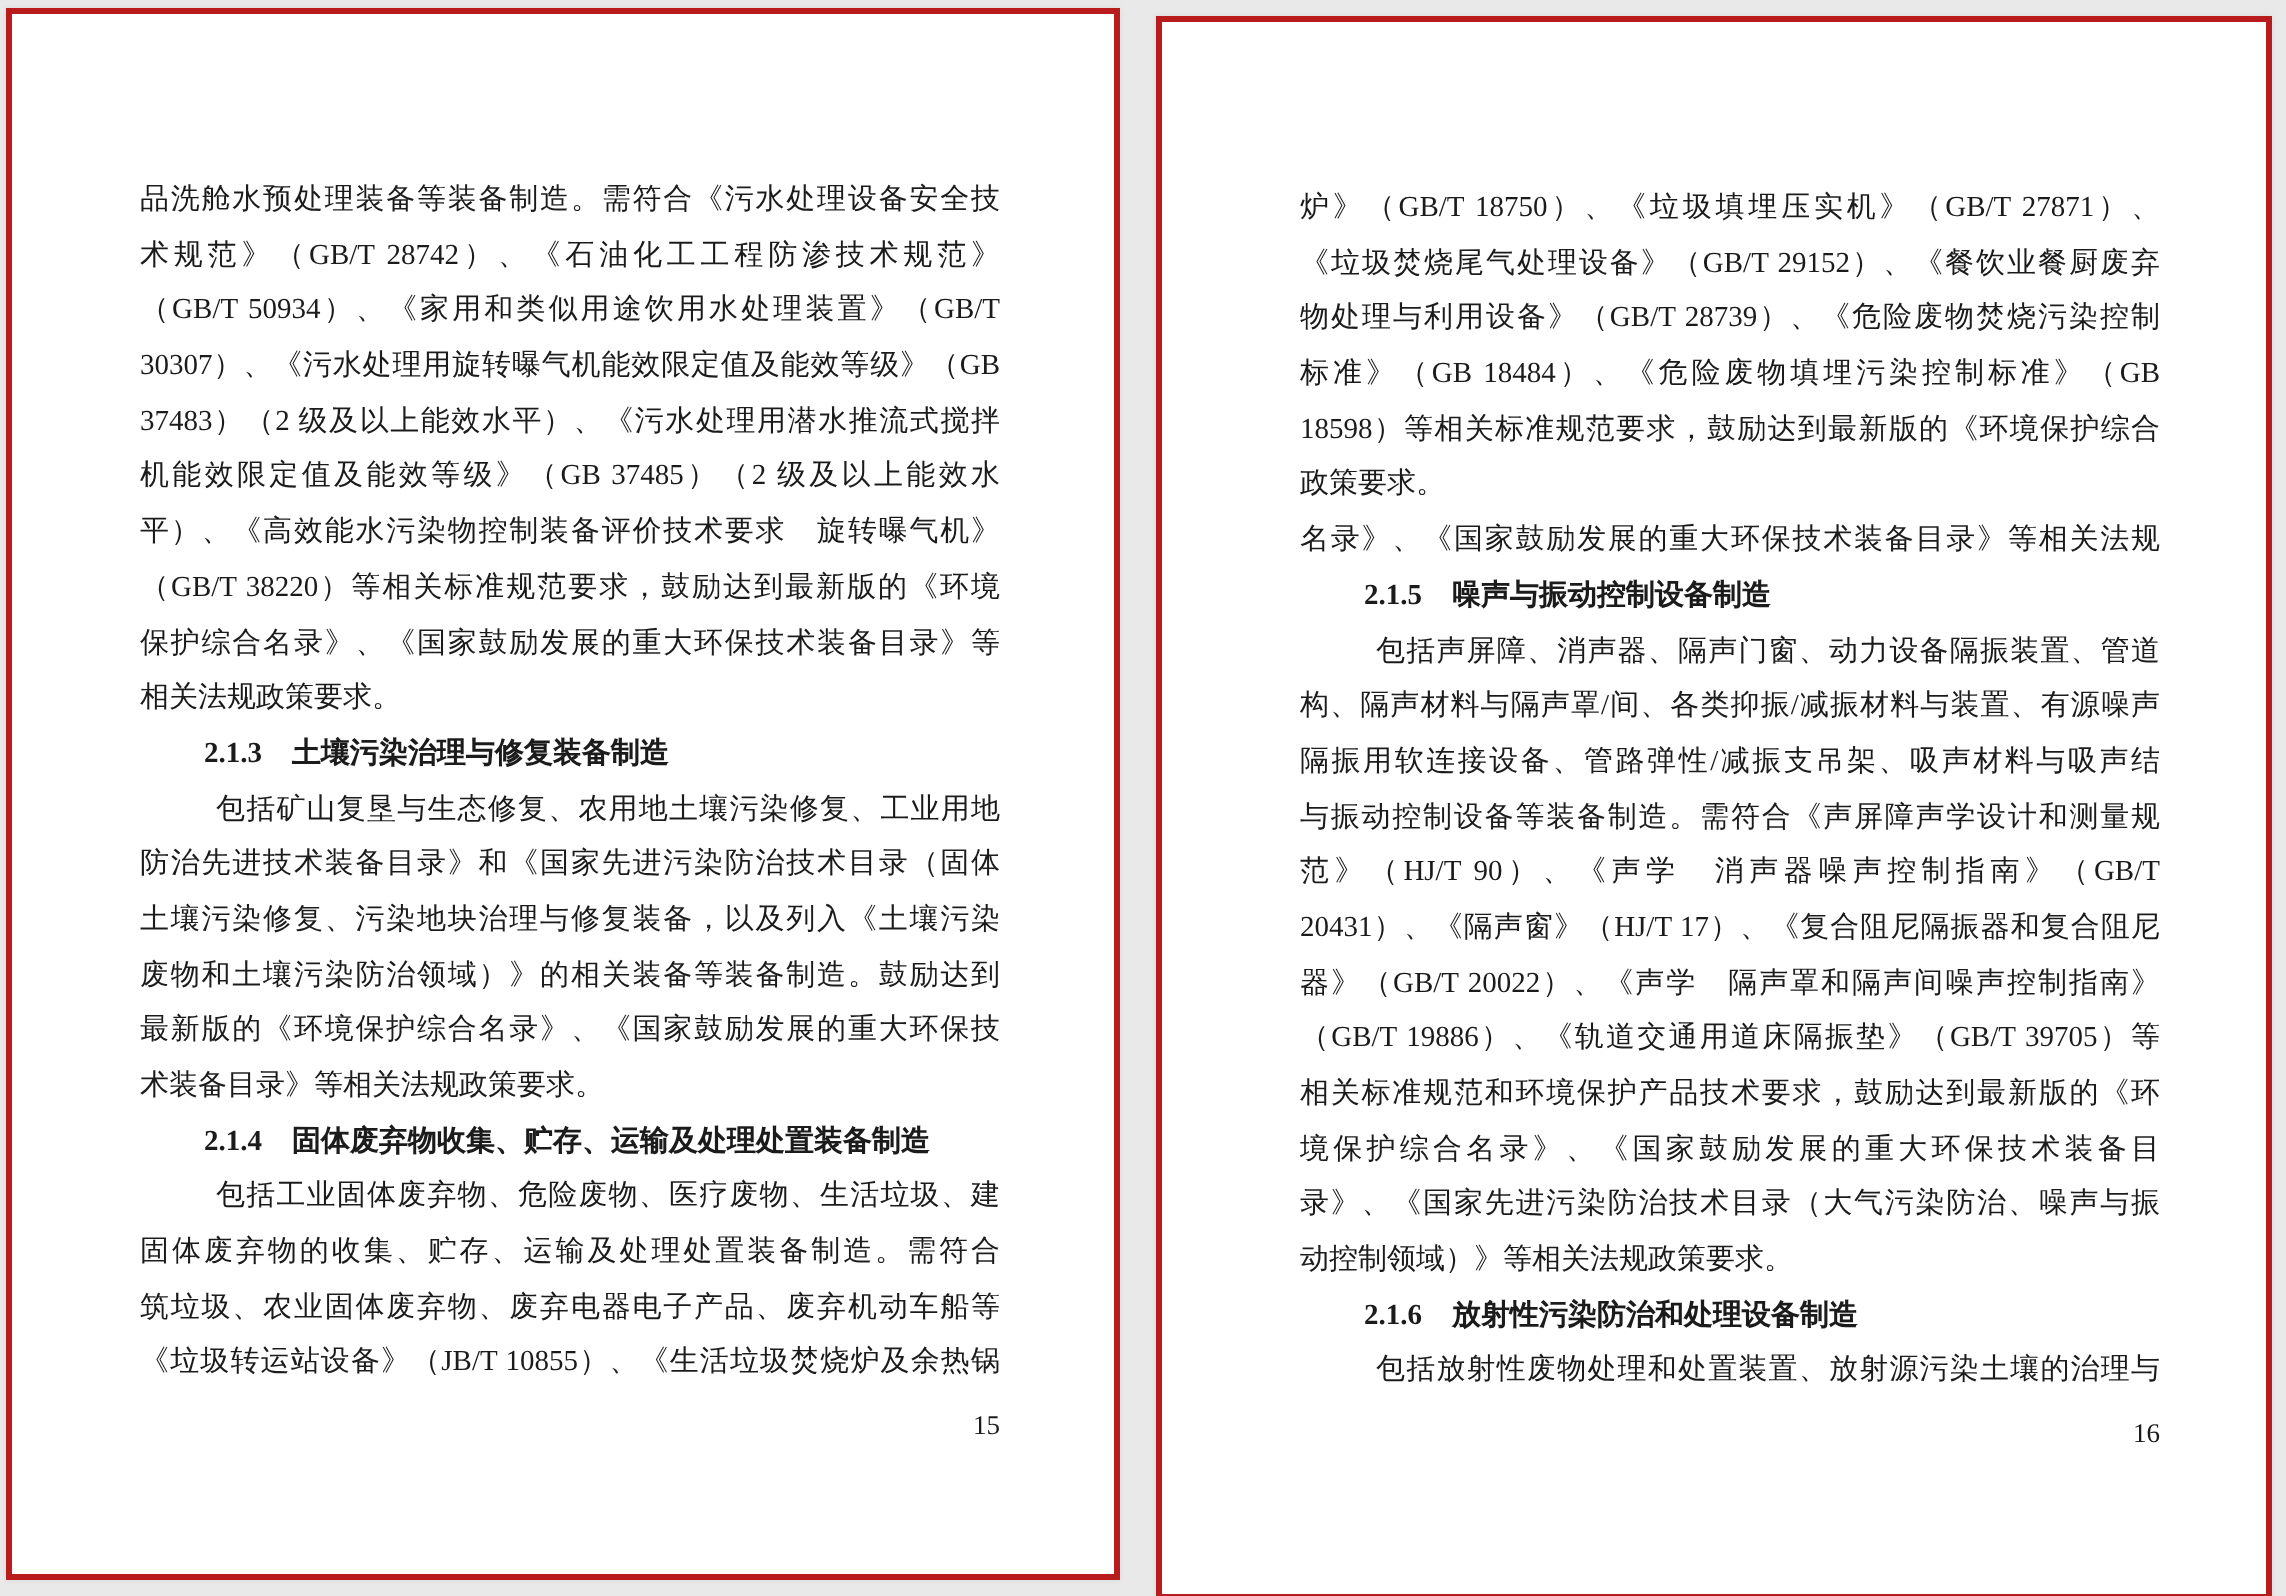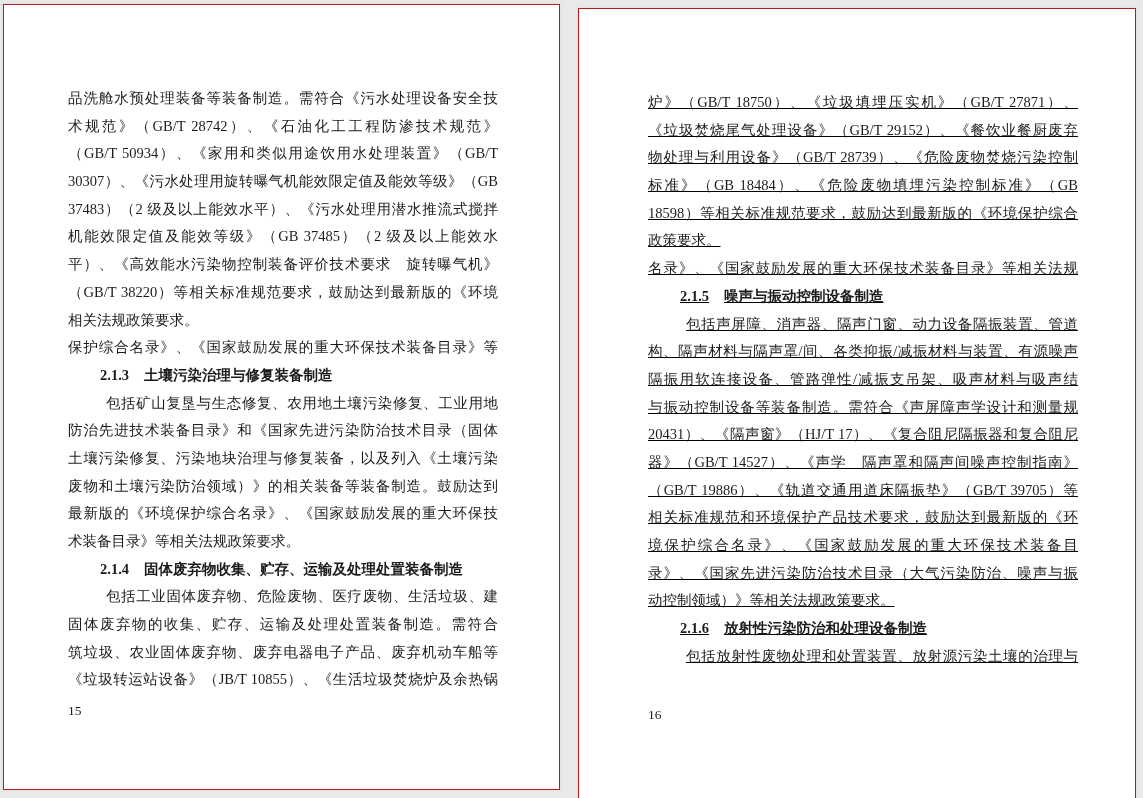--- a/index.html
+++ b/index.html
@@ -14,21 +14,21 @@
     overflow: hidden;
     font-family: "Liberation Serif", "DejaVu Serif", serif;
   }
   .canvas {
     position: absolute;
     inset: 0;
   }
   .page {
     position: absolute;
     background: #ffffff;
-    border: 1px solid #b91c1c;
+    border: 3px solid #b91c1c;
     box-sizing: border-box;
     box-shadow: 0 0 3px rgba(0,0,0,0.07);
   }
   #page-left {
     left: 3px;
     top: 4px;
     width: 557px;
     height: 786px;
   }
   #page-right {
@@ -36,21 +36,21 @@
     top: 8px;
     width: 558px;
     height: 792px;
   }
   .content {
     position: absolute;
     top: 80px;
     width: 430px;
   }
   #page-left .content { left: 64px; }
-  #page-right .content { left: 69px; text-decoration: underline; }
+  #page-right .content { left: 69px; }
   .line {
     width: 430px;
     height: 27.7px;
     overflow: hidden;
     font-size: 14.5px;
     line-height: 27.7px;
     color: #1b1b1b;
     text-align: justify;
     text-align-last: justify;
     -moz-text-align-last: justify;
@@ -72,21 +72,21 @@
   }
   .htitle {
     margin-left: 15px;
     font-weight: bold;
     margin-top: 12px;
   }
   .pagenum {
     position: absolute;
     top: 698px;
     width: 430px;
-    text-align: left;
+    text-align: right;
     font-size: 13.5px;
     color: #1b1b1b;
   }
   #page-left .pagenum { left: 64px; }
   #page-right .pagenum { left: 69px; }
 </style>
 </head>
 <body>
 
 <div class="canvas">
@@ -94,22 +94,22 @@
   <div class="page" id="page-left">
     <div class="content">
         <div class="line cont">品洗舱水预处理装备等装备制造。需符合《污水处理设备安全技</div>
         <div class="line full">术规范》（GB/T 28742）、《石油化工工程防渗技术规范》</div>
         <div class="line full">（GB/T 50934）、《家用和类似用途饮用水处理装置》（GB/T</div>
         <div class="line full">30307）、《污水处理用旋转曝气机能效限定值及能效等级》（GB</div>
         <div class="line full">37483）（2 级及以上能效水平）、《污水处理用潜水推流式搅拌</div>
         <div class="line full">机能效限定值及能效等级》（GB 37485）（2 级及以上能效水</div>
         <div class="line full">平）、《高效能水污染物控制装备评价技术要求　旋转曝气机》</div>
         <div class="line full">（GB/T 38220）等相关标准规范要求，鼓励达到最新版的《环境</div>
+        <div class="line full">保护综合名录》、《国家鼓励发展的重大环保技术装备目录》等</div>
         <div class="line last">相关法规政策要求。</div>
-        <div class="line full">保护综合名录》、《国家鼓励发展的重大环保技术装备目录》等</div>
         <div class="line heading"><span class="hnum">2.1.3</span><span class="htitle">土壤污染治理与修复装备制造</span></div>
         <div class="line indent">包括矿山复垦与生态修复、农用地土壤污染修复、工业用地</div>
         <div class="line full">防治先进技术装备目录》和《国家先进污染防治技术目录（固体</div>
         <div class="line full">土壤污染修复、污染地块治理与修复装备，以及列入《土壤污染</div>
         <div class="line full">废物和土壤污染防治领域）》的相关装备等装备制造。鼓励达到</div>
         <div class="line full">最新版的《环境保护综合名录》、《国家鼓励发展的重大环保技</div>
         <div class="line last">术装备目录》等相关法规政策要求。</div>
         <div class="line heading"><span class="hnum">2.1.4</span><span class="htitle">固体废弃物收集、贮存、运输及处理处置装备制造</span></div>
         <div class="line indent">包括工业固体废弃物、危险废物、医疗废物、生活垃圾、建</div>
         <div class="line full">固体废弃物的收集、贮存、运输及处理处置装备制造。需符合</div>
@@ -126,22 +126,23 @@
         <div class="line full">物处理与利用设备》（GB/T 28739）、《危险废物焚烧污染控制</div>
         <div class="line full">标准》（GB 18484）、《危险废物填埋污染控制标准》（GB</div>
         <div class="line full">18598）等相关标准规范要求，鼓励达到最新版的《环境保护综合</div>
         <div class="line last">政策要求。</div>
         <div class="line full">名录》、《国家鼓励发展的重大环保技术装备目录》等相关法规</div>
         <div class="line heading"><span class="hnum">2.1.5</span><span class="htitle">噪声与振动控制设备制造</span></div>
         <div class="line indent">包括声屏障、消声器、隔声门窗、动力设备隔振装置、管道</div>
         <div class="line full">构、隔声材料与隔声罩/间、各类抑振/减振材料与装置、有源噪声</div>
         <div class="line full">隔振用软连接设备、管路弹性/减振支吊架、吸声材料与吸声结</div>
         <div class="line full">与振动控制设备等装备制造。需符合《声屏障声学设计和测量规</div>
+        <div class="line full">范》（HJ/T 90）、《声学　消声器噪声控制指南》（GB/T</div>
         <div class="line full">20431）、《隔声窗》（HJ/T 17）、《复合阻尼隔振器和复合阻尼</div>
-        <div class="line full">器》（GB/T 14527）、《声学　隔声罩和隔声间噪声控制指南》</div>
+        <div class="line full">器》（GB/T 20022）、《声学　隔声罩和隔声间噪声控制指南》</div>
         <div class="line full">（GB/T 19886）、《轨道交通用道床隔振垫》（GB/T 39705）等</div>
         <div class="line full">相关标准规范和环境保护产品技术要求，鼓励达到最新版的《环</div>
         <div class="line full">境保护综合名录》、《国家鼓励发展的重大环保技术装备目</div>
         <div class="line full">录》、《国家先进污染防治技术目录（大气污染防治、噪声与振</div>
         <div class="line last">动控制领域）》等相关法规政策要求。</div>
         <div class="line heading"><span class="hnum">2.1.6</span><span class="htitle">放射性污染防治和处理设备制造</span></div>
         <div class="line indent">包括放射性废物处理和处置装置、放射源污染土壤的治理与</div>
       </div>
     <div class="pagenum">16</div>
   </div>

